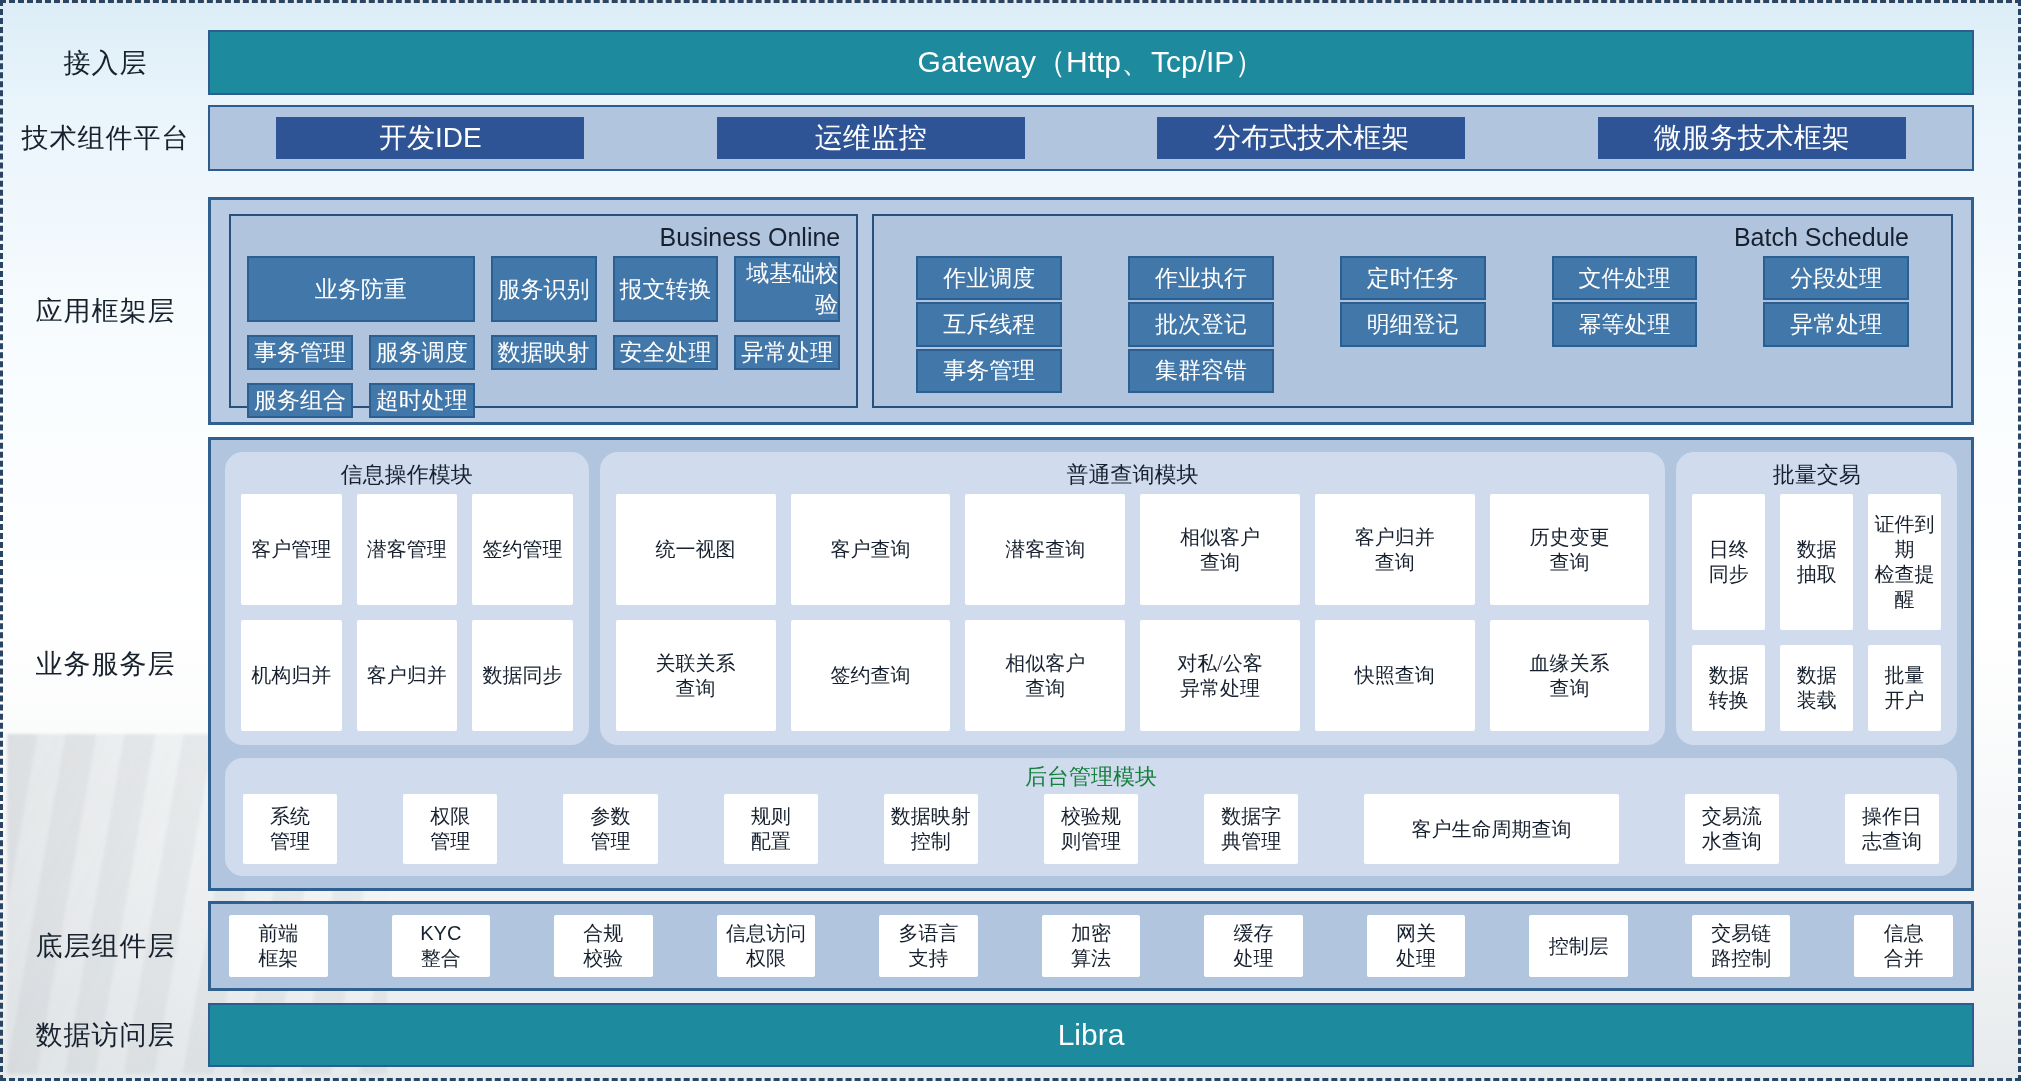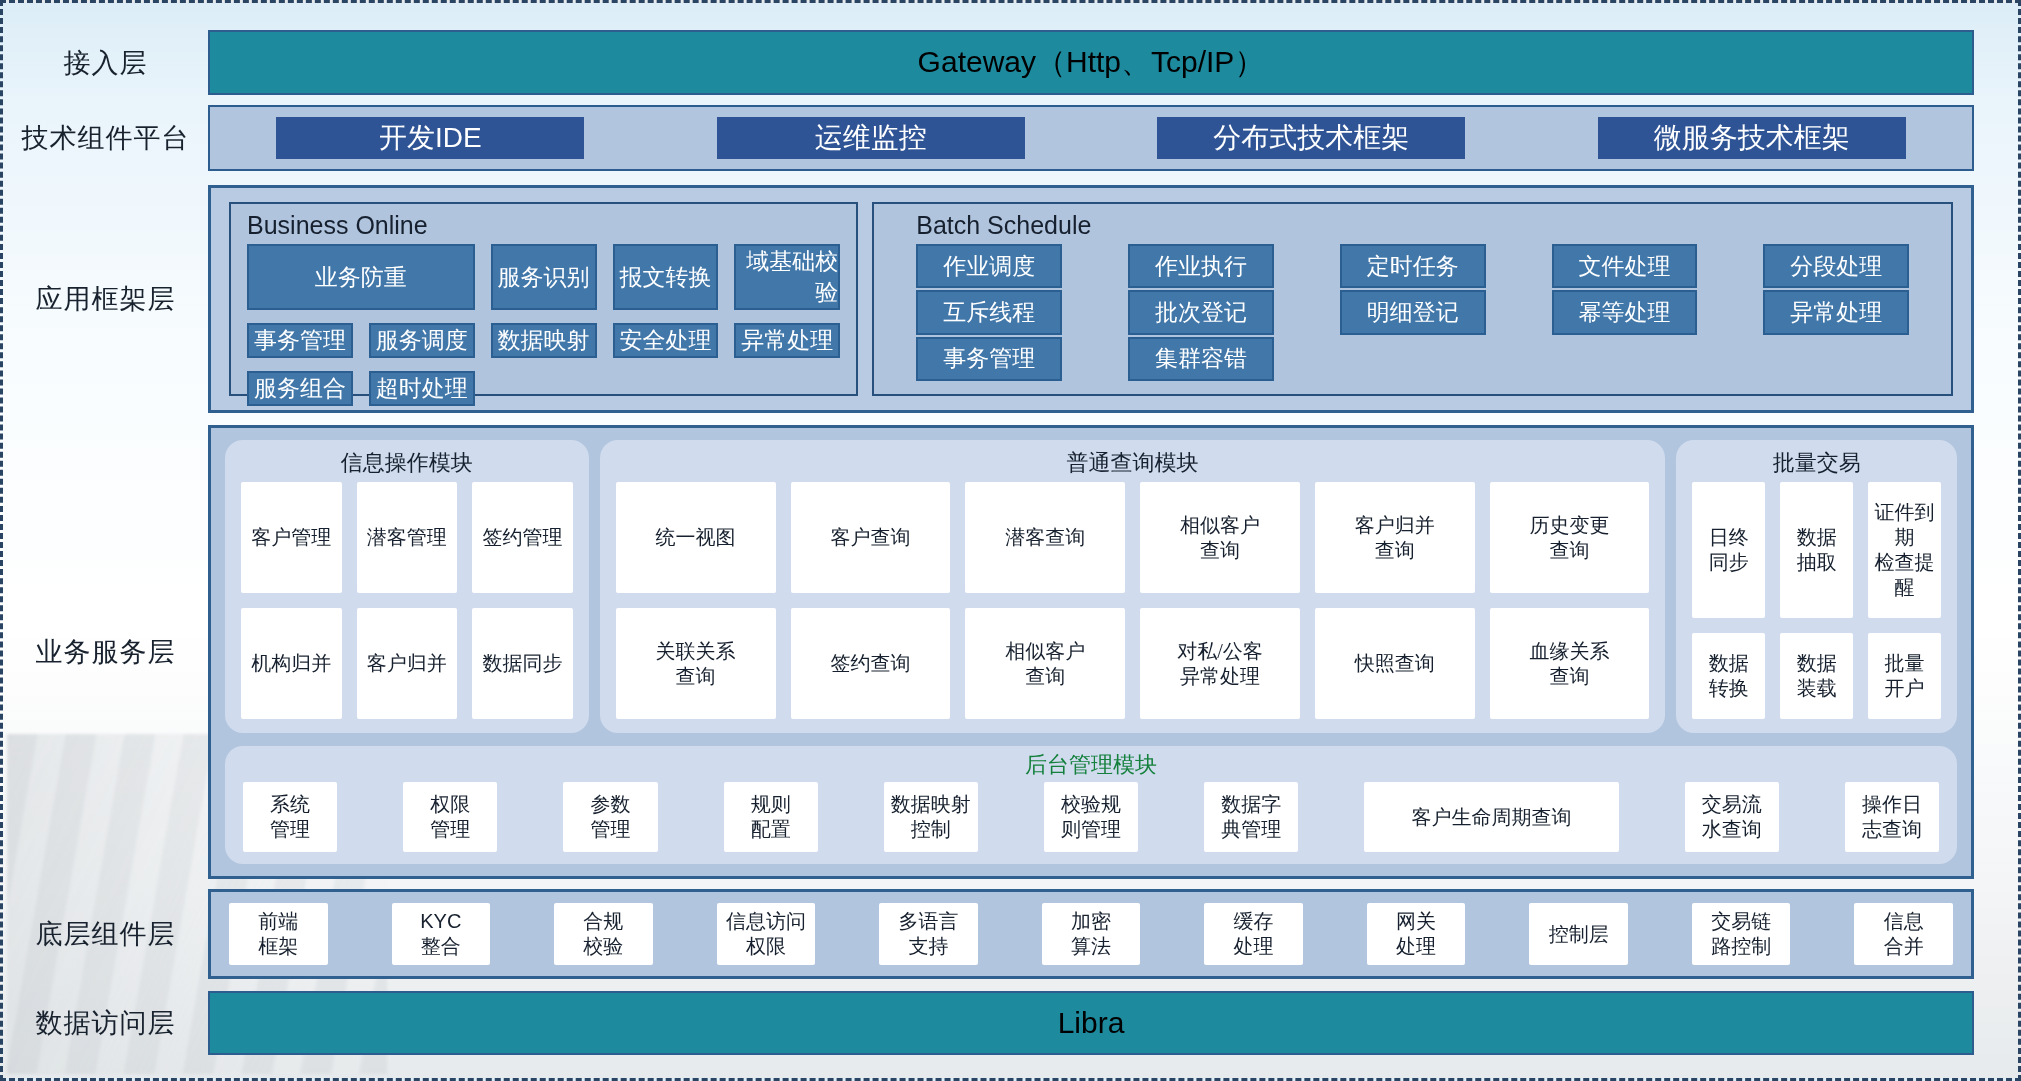--- a/index.html
+++ b/index.html
@@ -23,29 +23,29 @@
   }
   .layer{display:flex;position:relative;z-index:1;}
   .layer-label{
     flex:0 0 205px;display:flex;align-items:center;justify-content:center;
     font-size:27px;color:#18222e;letter-spacing:1px;
   }
   .layer-content{flex:1;margin-right:44px;}
 
   
   .row-access{height:65px;margin-bottom:10px;}
-  .row-tech{height:66px;margin-bottom:14px;}
+  .row-tech{height:66px;margin-bottom:26px;}
   .row-framework{height:228px;margin-bottom:12px;}
   .row-service{height:454px;margin-bottom:10px;}
   .row-component{height:90px;margin-bottom:12px;}
   .row-data{height:64px;}
 
   .teal-bar{
     background:#1d8a9e;border:2px solid #2d5d8f;box-sizing:border-box;
-    color:#000000;font-size:30px;
+    color:#ffffff;font-size:30px;
     display:flex;align-items:center;justify-content:center;height:100%;
   }
 
   .tech-band{
     background:#b2c5df;border:2px solid #2d5d8f;box-sizing:border-box;height:100%;
     display:grid;grid-template-columns:repeat(4,1fr);align-items:center;justify-items:center;
   }
   .tech-btn{
     width:70%;height:42px;background:#2f5496;color:#ffffff;font-size:28px;
     display:flex;align-items:center;justify-content:center;
@@ -54,21 +54,21 @@
   .framework-panel{
     height:100%;box-sizing:border-box;background:#b9cbe2;border:3px solid #30608f;
     padding:14px 18px;display:flex;gap:14px;
   }
   .fw-sub{
     box-sizing:border-box;border:2px solid #27507c;background:#b0c4de;
     display:flex;flex-direction:column;padding:2px 16px 13px;
   }
   .fw-sub.bo{flex:0 0 36.5%;}
   .fw-sub.bs{flex:1;padding:2px 42px 13px;}
-  .fw-title{height:38px;line-height:38px;text-align:left;font-size:25px;color:#16202e;}
+  .fw-title{height:38px;line-height:38px;text-align:right;font-size:25px;color:#16202e;}
   .fw-grid{flex:1;display:grid;grid-template-columns:repeat(5,1fr);gap:13px 16px;text-align:right;}
   .fw-sub.bs .fw-grid{gap:2px 66px;}
   .fw-item{
     background:#4177a9;border:2px solid #2b5f92;box-sizing:border-box;
     color:#ffffff;font-size:23px;display:flex;align-items:center;justify-content:center;
   }
   .fw-sub.bo .fw-item:first-child{grid-column:span 2;}
 
   .service-panel{
     height:100%;box-sizing:border-box;background:#b2c5df;border:3px solid #30608f;

